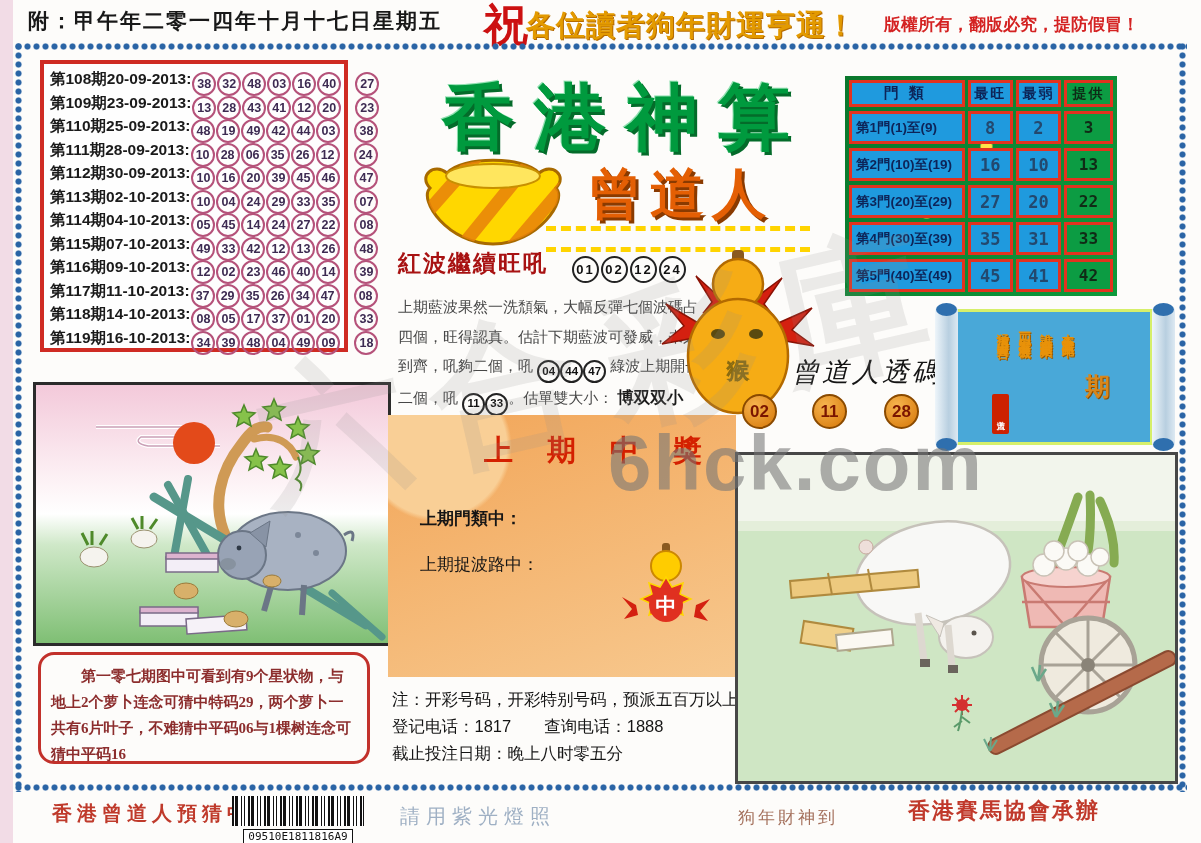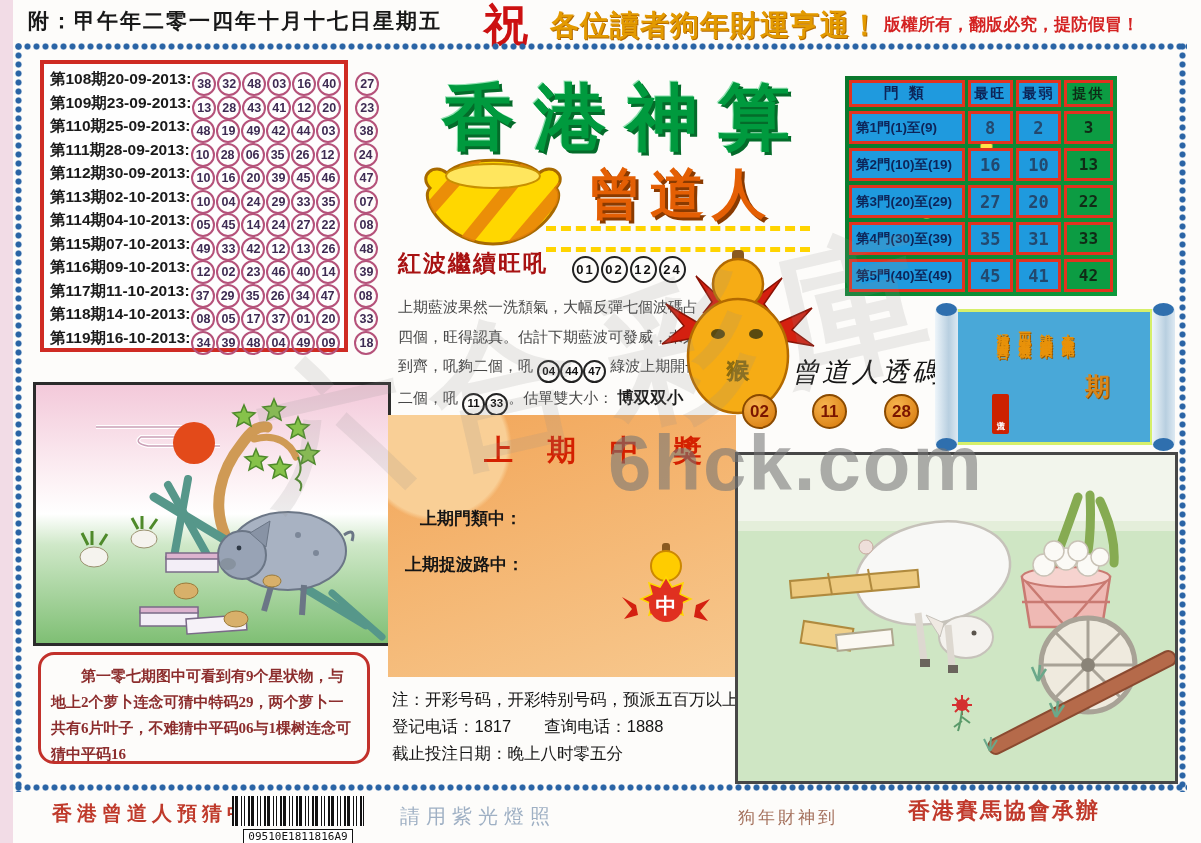--- a/index.html
+++ b/index.html
@@ -11,21 +11,21 @@
   .edge-left{position:absolute;left:0;top:0;width:13px;height:843px;background:#f2dce6;}
   .chain{position:absolute;background-image:radial-gradient(circle,var(--chain_blue,#2a64a5) 2.6px,rgba(42,100,165,.35) 3.2px,transparent 3.8px);background-size:9px 9px;}
   .chain-top{left:14px;top:42px;width:1173px;height:9px;}
   .chain-bottom{left:14px;top:783px;width:1173px;height:9px;}
   .chain-left{left:14px;top:42px;width:9px;height:750px;}
   .chain-right{left:1178px;top:42px;width:9px;height:750px;}
 
   
   .h-date{position:absolute;left:28px;top:7px;font-family:"Liberation Serif",serif;font-size:21px;font-weight:bold;color:#181818;letter-spacing:2px;}
   .h-zhu{position:absolute;left:484px;top:-4px;font-size:44px;font-weight:900;color:var(--header_red,#cc1111);}
-  .h-bless{position:absolute;left:550px;top:6px;font-size:29px;font-weight:900;color:var(--header_gold,#e39a00);text-shadow:1px 1px 0 #b56a00;letter-spacing:1px;font-family:Liberation Serif, serif;}
+  .h-bless{position:absolute;left:526px;top:6px;font-size:29px;font-weight:900;color:var(--header_gold,#e39a00);text-shadow:1px 1px 0 #b56a00;letter-spacing:1px;font-family:Liberation Serif, serif;}
   .h-copy{position:absolute;left:884px;top:13px;font-size:17px;font-weight:bold;color:#d42222;}
 
   
   .results-box{position:absolute;left:40px;top:60px;width:308px;height:292px;border:4px solid var(--results_border_red,#cf2b23);background:#fefefe;box-sizing:border-box;padding:5px 4px 0 6px;}
   .r-row{height:23.5px;white-space:nowrap;}
   .r-label{font-size:15.5px;font-weight:bold;color:#1a1a1a;letter-spacing:0;}
   .circle{display:inline-flex;justify-content:center;align-items:center;width:20px;height:20px;border:2px solid #b5527a;border-radius:50%;font-size:12.5px;font-weight:bold;color:#3d2b52;margin-left:1px;vertical-align:-4px;}
   .circle.special{margin-left:14px;}
 
   
@@ -85,21 +85,21 @@
   .scroll-big{position:absolute;right:40px;top:58px;font-size:25px;font-weight:900;color:#d8871c;text-shadow:1px 1px 0 #8a4c00;}
   #scroll-cols{position:absolute;left:36px;top:12px;right:74px;bottom:12px;display:flex;justify-content:space-between;}
   .s-col{writing-mode:vertical-rl;text-orientation:upright;font-size:12.5px;font-weight:bold;color:#e8920a;text-shadow:1px 1px 0 #9a5a00;letter-spacing:2px;}
   .seal{position:absolute;left:34px;bottom:8px;width:17px;height:40px;background:#cc2200;color:#fff;font-size:9px;writing-mode:vertical-rl;text-orientation:upright;display:flex;align-items:center;justify-content:center;border-radius:2px;}
 
   
   .prize-box{position:absolute;left:388px;top:415px;width:348px;height:262px;
       background:radial-gradient(circle at 14% 12%,#f9cf96 0 70px,transparent 75px),linear-gradient(160deg,var(--prize_box_orange,#f2a659),#f7c88e);}
   .p-title{position:absolute;left:0;right:0;top:16px;text-align:right;font-size:29px;font-weight:900;color:#d42000;letter-spacing:34px;text-indent:34px;white-space:nowrap;}
   .p-line1{position:absolute;left:32px;top:92px;font-size:17px;font-weight:bold;color:#151515;}
-  .p-line2{position:absolute;left:17px;top:138px;font-size:17px;font-weight:bold;color:#151515;}
+  .p-line2{position:absolute;left:32px;top:138px;font-size:17px;font-weight:normal;color:#151515;}
   .gourd-win{position:absolute;right:26px;bottom:36px;}
 
   
   .notes{position:absolute;left:392px;top:686px;font-size:16.5px;color:#141414;line-height:27px;}
 
   
   .illu-right{position:absolute;left:735px;top:452px;width:437px;height:326px;border:3px solid #474747;}
 
   
   .wm{position:absolute;pointer-events:none;z-index:6;}

